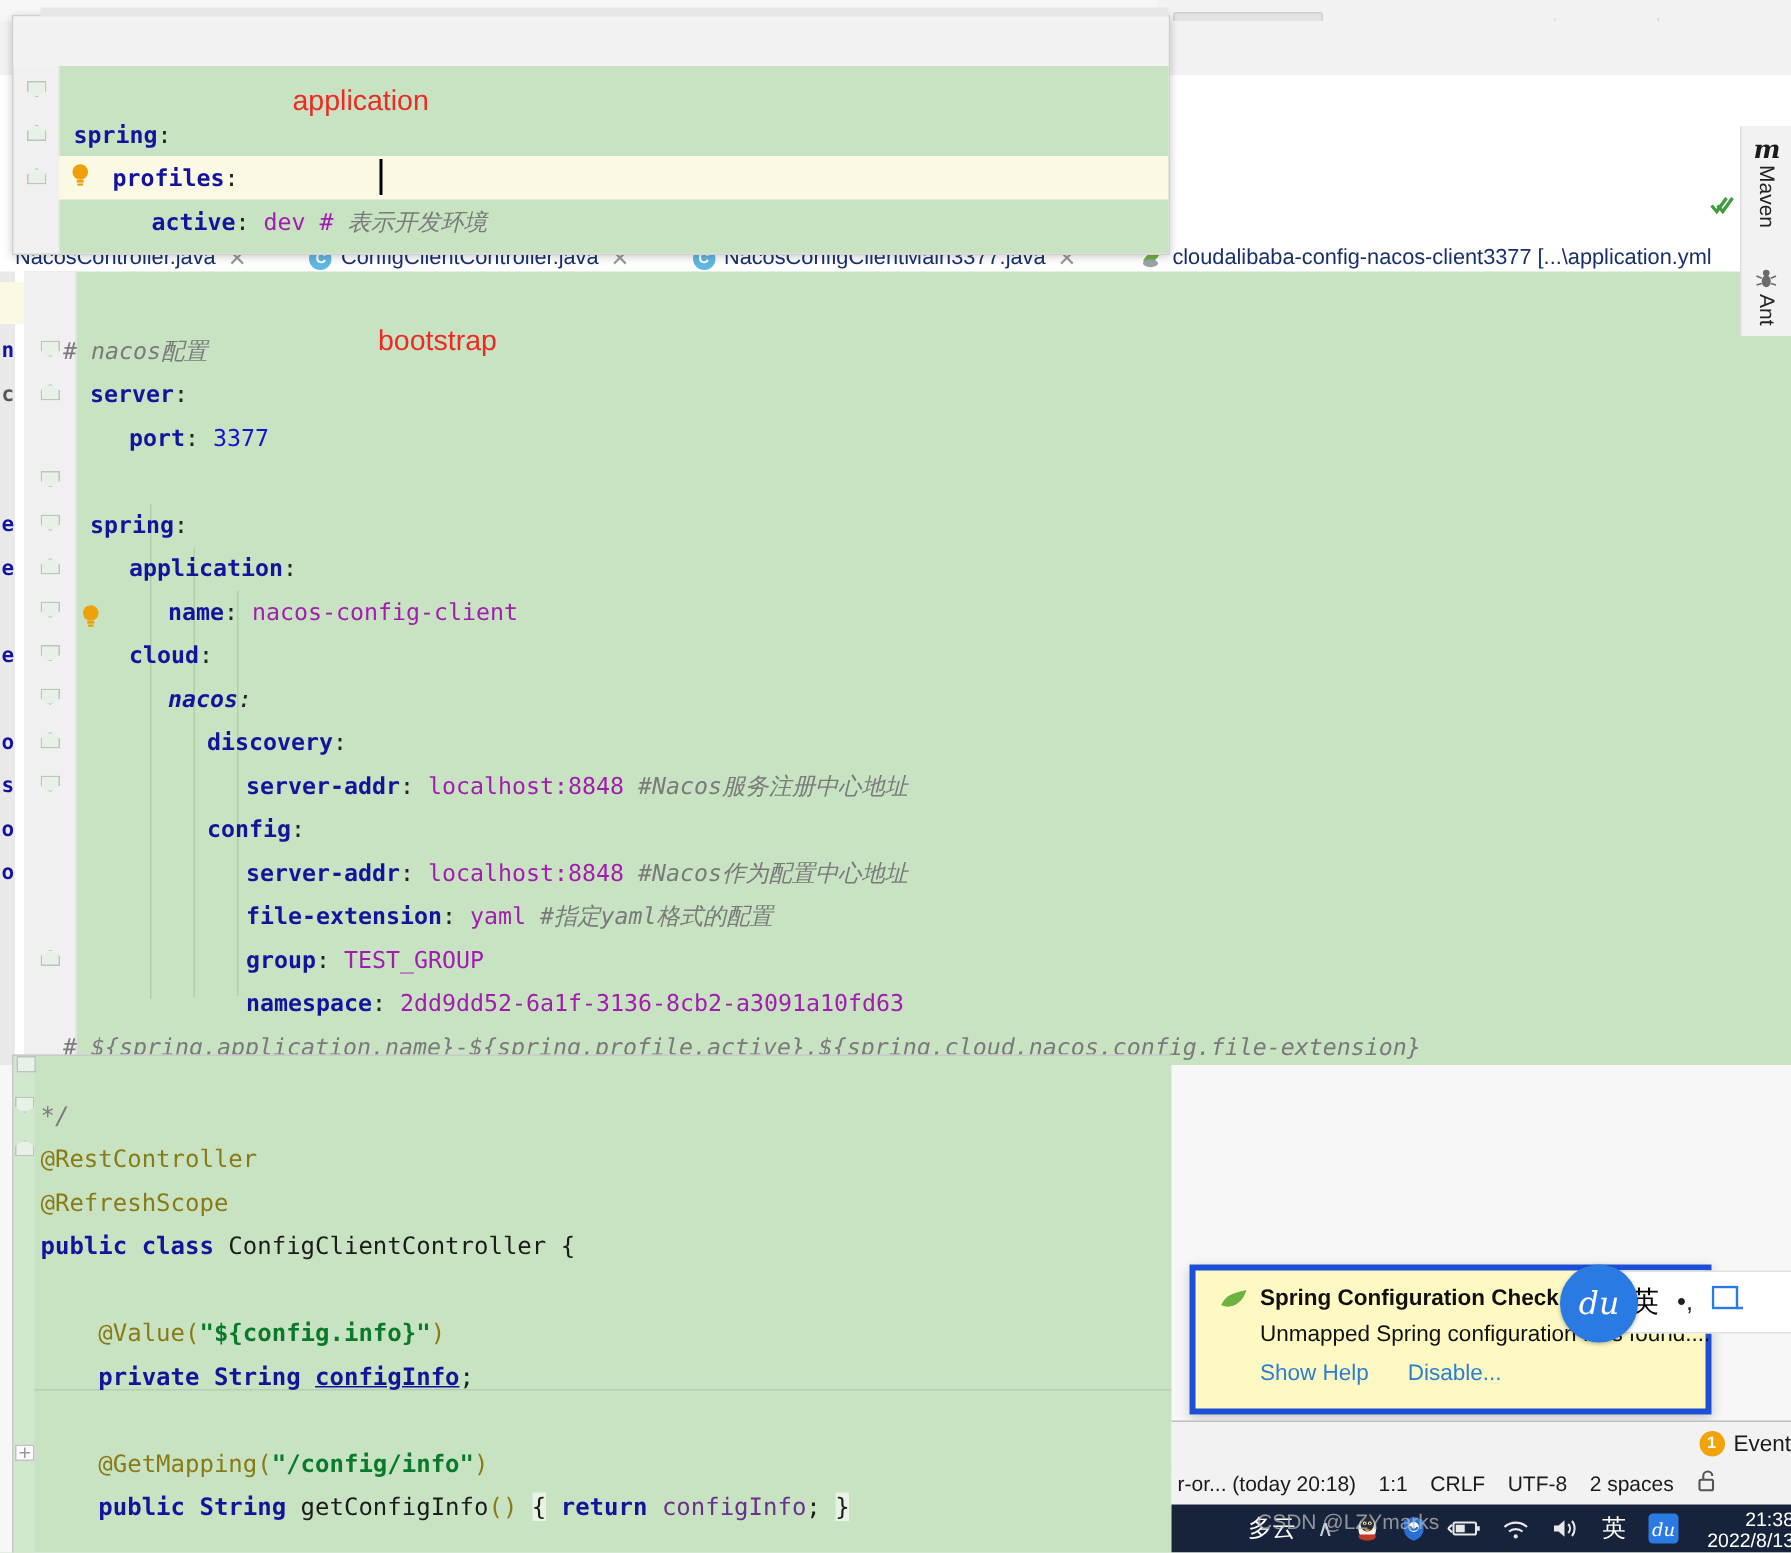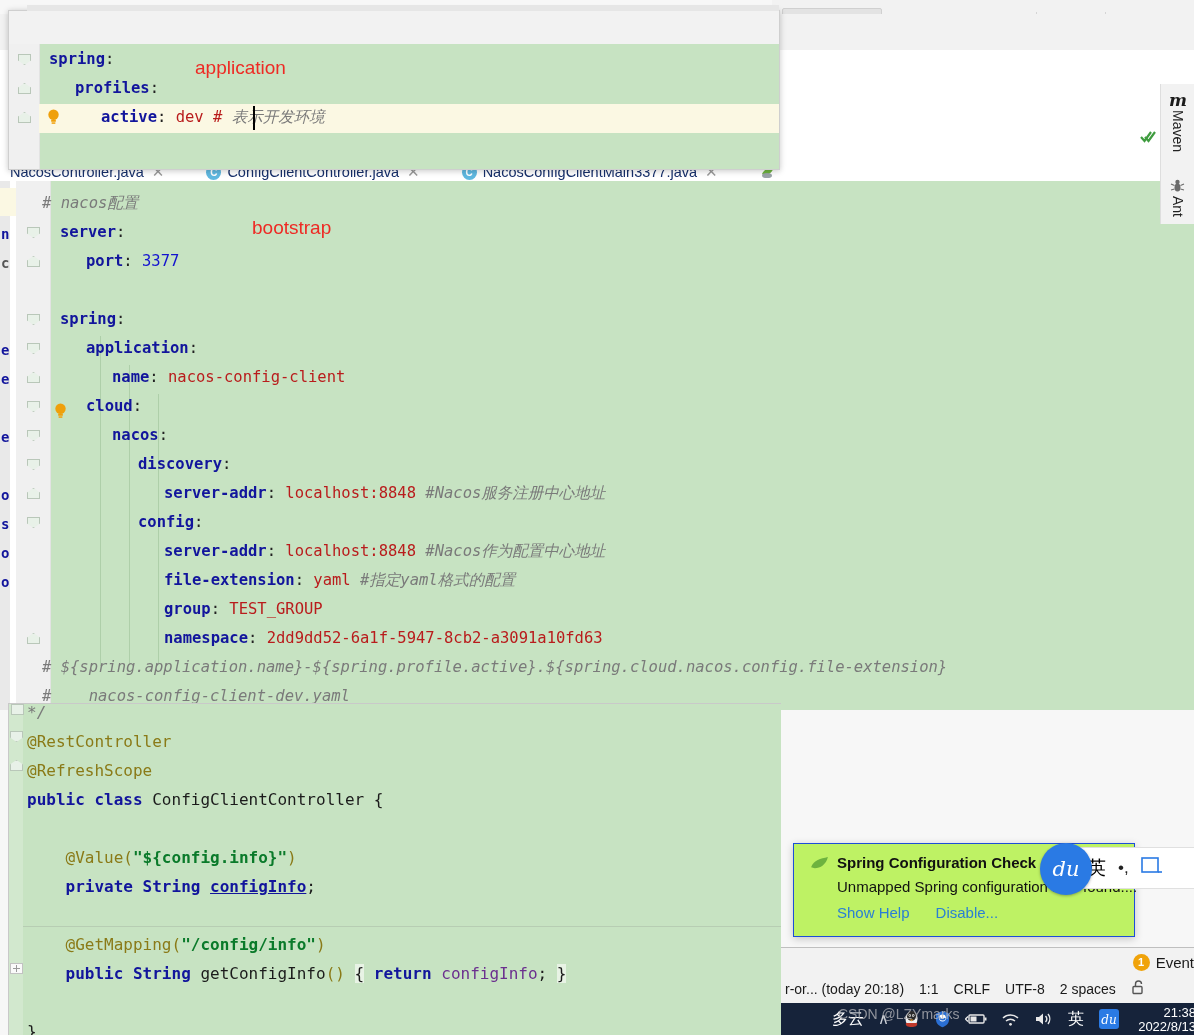--- a/index.html
+++ b/index.html
@@ -54,23 +54,23 @@
   
   .codepane{font-family:"DejaVu Sans Mono","Liberation Mono",monospace;font-size:15.5px;line-height:29px;}
   .gutter{position:absolute;left:0;top:0;bottom:0;width:34px;background:#f0f0f0;border-right:1px solid #e3e3e3;}
   .fold{position:absolute;left:11px;width:13px;height:11px;box-sizing:border-box;}
   .fold-open{border:1px solid #b9c7b9;background:#e8f1e8;clip-path:polygon(0 0,100% 0,100% 60%,50% 100%,0 60%);}
   .fold-close{border:1px solid #b9c7b9;background:#e8f1e8;clip-path:polygon(50% 0,100% 40%,100% 100%,0 100%,0 40%);}
   .fold-plus{border:1px solid #c2c2c2;background:#fafafa;}
   .fold-plus:after{content:"";position:absolute;left:2px;top:4px;width:7px;height:1px;background:#9a9a9a;}
   .fold-plus:before{content:"";position:absolute;left:5px;top:1px;width:1px;height:7px;background:#9a9a9a;}
 
-  .ln{position:absolute;left:44px;white-space:pre;}
+  .ln{position:absolute;left:44px;white-space:pre;margin-top:31px;}
   .k{color:#12159c;font-weight:bold;}
-  .str{color:#b91c1c;}
+  .str{color:#a21caf;}
   .num{color:#1414cf;}
   .cmt{color:#7a7a7a;font-style:italic;}
   .colon{color:#222;}
 
   
   #boot-body{position:absolute;left:16px;top:181px;width:1192px;height:529px;background:#c7e3c2;overflow:hidden;}
   #boot-headline{position:absolute;left:0;top:188px;width:1180px;height:28px;background:#fbf8e3;}
   .guideline{position:absolute;width:1px;background:#aecfa9;}
 
   .redlabel{color:#ee2a24;font-family:"Liberation Sans",sans-serif;font-weight:normal;font-size:19px;}
@@ -92,22 +92,22 @@
   .jcls{color:#1b1b1b;}
   .jfld{color:#6b2f8e;}
   .jund{color:#12159c;text-decoration:underline;font-weight:bold;}
   .brace-hl{background:#e8f3e5;}
 
   
   #rightbar{position:absolute;left:1160px;top:84px;width:34px;height:140px;background:#f2f2f2;border-left:1px solid #dedede;}
   .vlabel{writing-mode:vertical-rl;font-size:14px;color:#222;}
 
   
-  #notif{position:absolute;left:793px;top:843px;width:340px;height:92px;background:#bef264;
-         border:1px solid #1d4ed8;box-shadow:0 2px 8px rgba(0,0,0,.20);}
+  #notif{position:absolute;left:793px;top:843px;width:340px;height:92px;background:#fef9c3;
+         border:4px solid #1d4ed8;box-shadow:0 2px 8px rgba(0,0,0,.20);}
   #notif .title{position:absolute;left:43px;top:10px;font-size:15px;font-weight:bold;color:#111;white-space:nowrap;}
   #notif .body{position:absolute;left:43px;top:34px;font-size:15px;color:#111;white-space:nowrap;}
   #notif .links{position:absolute;left:43px;top:60px;display:flex;gap:26px;}
   #notif .links a{color:#2a7fd4;font-size:15px;text-decoration:none;}
   .leaf{position:absolute;left:16px;top:12px;width:19px;height:14px;}
 
   
   #ime-bar{position:absolute;left:1072px;top:847px;width:122px;height:40px;background:#fff;
            border:1px solid #e0e0e0;display:flex;align-items:center;gap:12px;padding-left:14px;}
   #du-badge{position:absolute;left:1040px;top:843px;width:52px;height:52px;border-radius:50%;
@@ -278,20 +278,21 @@
       <div class="tabitem">
         <span class="ic-class ic-class-run">C</span>
         <span>NacosConfigClientMain3377.java</span>
         <span class="x">✕</span>
       </div>
       <div class="tabitem">
         <svg class="ic-yml" viewBox="0 0 16 14">
           <path d="M2 9c3-6 8-6 12-8-1 6-5 9-9 9z" fill="#6db33f"></path>
           <ellipse cx="7" cy="10.5" rx="5" ry="2.6" fill="#9aa3a8"></ellipse>
         </svg>
+        <span>cloudalibaba-config-nacos-client3377 [...\application.yml</span>
       </div>
     </div>
   </div>
   <div class="abs" style="left:1176px;top:163px;font-size:13px;color:#333;">▷</div>
 
   <div id="leftstrip"></div>
   <div class="abs lschar" style="top:226px;left:1px;">n</div>
   <div class="abs lschar" style="top:255px;left:1px;color:#555;">c</div>
   <div class="abs lschar" style="top:342px;left:1px;">e</div>
   <div class="abs lschar" style="top:371px;left:1px;">e</div>
@@ -325,28 +326,28 @@
     <div class="codepane">
       <div class="ln" style="top:8px;left:26px;"><span class="cmt"># nacos配置</span></div>
 
       <div class="ln" style="top:37px;"><span class="k">server</span><span class="colon">:</span></div>
       <div class="ln" style="top:66px;padding-left:26px;"><span class="k">port</span><span class="colon">: </span><span class="num">3377</span></div>
 
       <div class="ln" style="top:124px;"><span class="k">spring</span><span class="colon">:</span></div>
       <div class="ln" style="top:153px;padding-left:26px;"><span class="k">application</span><span class="colon">:</span></div>
       <div class="ln" style="top:182px;padding-left:52px;"><span class="k">name</span><span class="colon">: </span><span class="str">nacos-config-client</span></div>
       <div class="ln" style="top:211px;padding-left:26px;"><span class="k">cloud</span><span class="colon">:</span></div>
-      <div class="ln" style="top:240px;padding-left:52px;"><span class="k">nacos</span><span class="colon">:</span></div>
+      <div class="ln" style="top:240px;padding-left:52px;font-style:italic;"><span class="k">nacos</span><span class="colon">:</span></div>
       <div class="ln" style="top:269px;padding-left:78px;"><span class="k">discovery</span><span class="colon">:</span></div>
       <div class="ln" style="top:298px;padding-left:104px;"><span class="k">server-addr</span><span class="colon">: </span><span class="str">localhost:8848</span><span class="cmt">&nbsp;</span><span class="cmt">#Nacos服务注册中心地址</span></div>
       <div class="ln" style="top:327px;padding-left:78px;"><span class="k">config</span><span class="colon">:</span></div>
       <div class="ln" style="top:356px;padding-left:104px;"><span class="k">server-addr</span><span class="colon">: </span><span class="str">localhost:8848</span><span class="cmt">&nbsp;</span><span class="cmt">#Nacos作为配置中心地址</span></div>
       <div class="ln" style="top:385px;padding-left:104px;"><span class="k">file-extension</span><span class="colon">: </span><span class="str">yaml</span><span class="cmt">&nbsp;</span><span class="cmt">#指定yaml格式的配置</span></div>
       <div class="ln" style="top:414px;padding-left:104px;"><span class="k">group</span><span class="colon">: </span><span class="str">TEST_GROUP</span></div>
-      <div class="ln" style="top:443px;padding-left:104px;"><span class="k">namespace</span><span class="colon">: </span><span class="str">2dd9dd52-6a1f-5947-8cb2-a3091a10fd63</span></div>
+      <div class="ln" style="top:443px;padding-left:104px;"><span class="k">namespace</span><span class="colon">: </span><span class="str">2dd9dd52-6a1f-3136-8cb2-a3091a10fd63</span></div>
 
       <div class="ln" style="top:472px;left:26px;"><span class="cmt"># ${spring.application.name}-${spring.profile.active}.${spring.cloud.nacos.config.file-extension}</span></div>
       <div class="ln" style="top:501px;left:26px;"><span class="cmt">#    nacos-config-client-dev.yaml</span></div>
     </div>
 
     <svg class="bulb" style="left:38px;top:222px;" viewBox="0 0 14 18">
       <circle cx="7" cy="6" r="5.6" fill="#efa00b"></circle>
       <rect x="4.5" y="11.6" width="5" height="2" fill="#efa00b"></rect>
       <rect x="5" y="14.2" width="4" height="1.6" fill="#efa00b"></rect>
     </svg>

